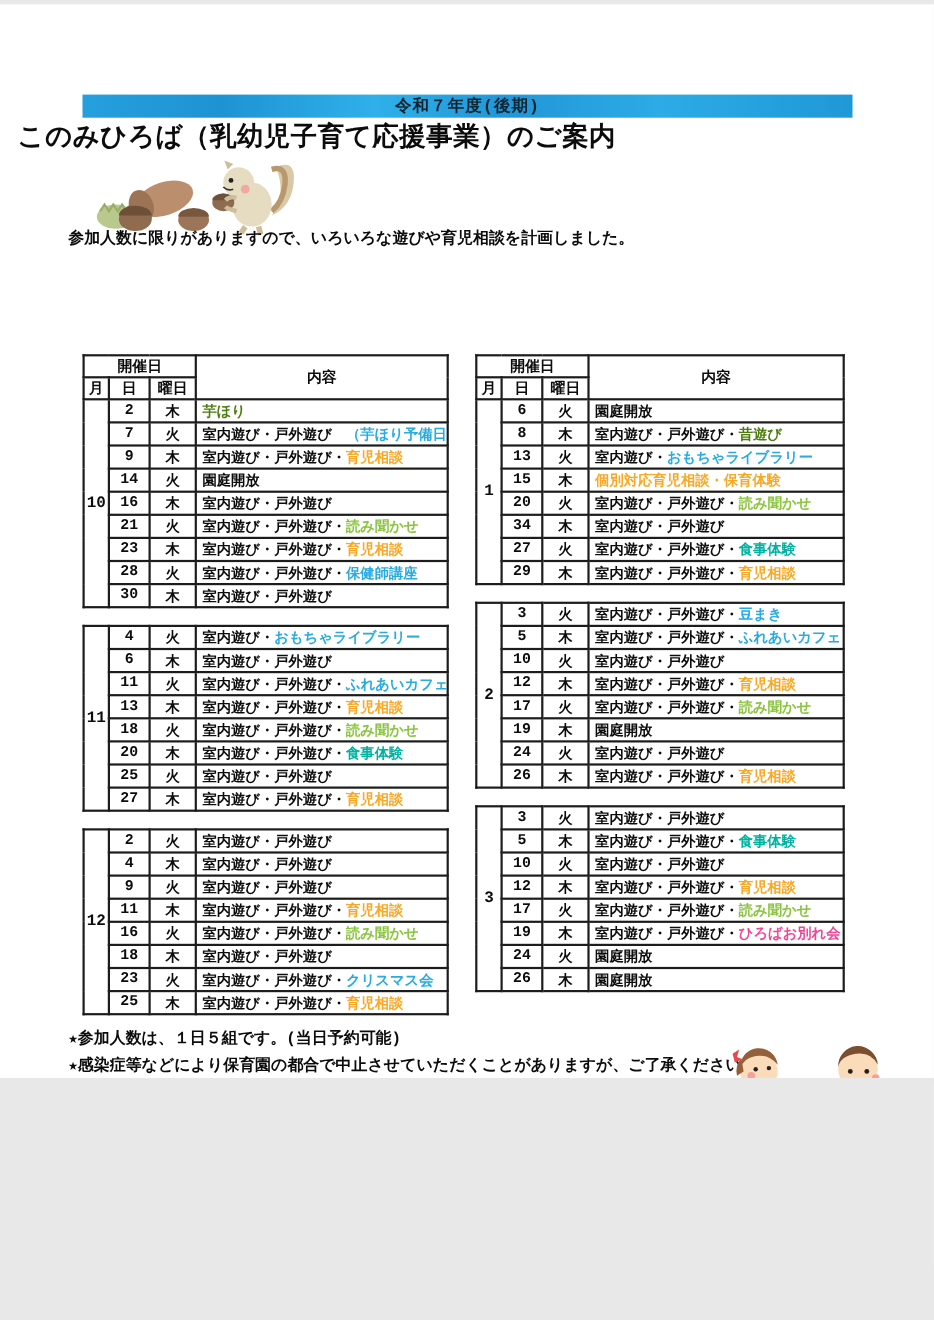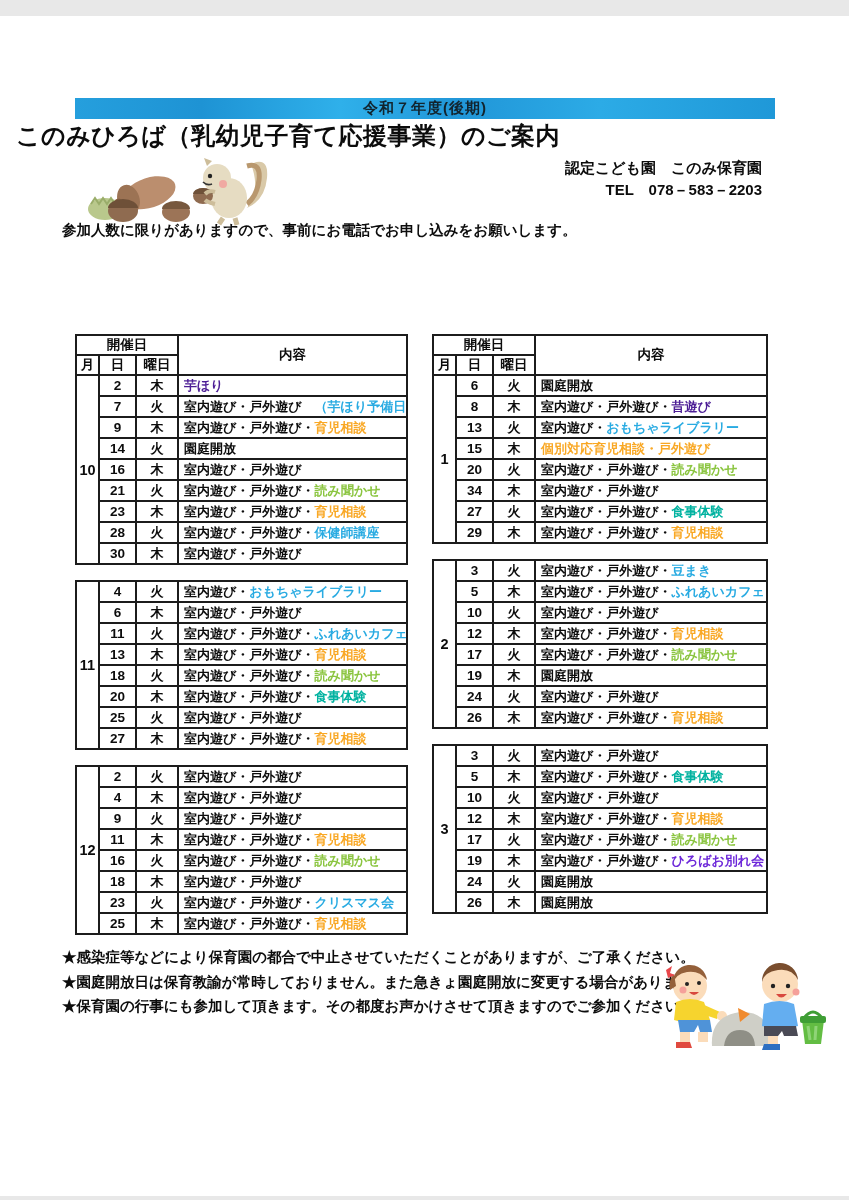--- a/index.html
+++ b/index.html
@@ -1,17 +1,17 @@
 <!DOCTYPE html>
 <html><head>
 <meta charset="utf-8">
 <style>
   html,body{margin:0;padding:0;background:#e8e8e8;}
-  .page{position:relative;width:849px;height:1180px;background:#ffffff;margin:16px auto;
-        font-family:Liberation Sans, sans-serif;color:#111;overflow:hidden;}
+  .page{position:relative;width:849px;height:976px;background:#ffffff;margin:4px auto;
+        font-family:Liberation Mono, monospace;color:#111;overflow:hidden;}
 
   .banner{position:absolute;left:75px;top:82px;width:700px;height:21px;
           background:linear-gradient(90deg,#259fdd 0%,#1e93d4 18%,#2fb0ea 38%,#2196d8 55%,#2cabe6 75%,#1f98d8 100%);
           display:flex;align-items:center;justify-content:center;}
   .banner span{font-weight:bold;font-size:15px;color:#12242e;letter-spacing:1px;}
 
   .title{position:absolute;left:16px;top:104px;width:100%;text-align:left;margin:0;
          font-size:24px;font-weight:900;letter-spacing:0.5px;color:#0c0c0c;}
 
   .org{position:absolute;right:87px;top:141px;text-align:right;font-weight:bold;
@@ -46,24 +46,20 @@
 <body>
 
 <div class="page">
 
   <div class="banner">
     <span>令和７年度(後期)</span>
   </div>
 
   <h1 class="title">このみひろば（乳幼児子育て応援事業）のご案内</h1>
 
-  <div class="org">
-    <div>認定こども園　このみ保育園</div>
-    <div>TEL　078－583－2203</div>
-  </div>
 
   <svg id="squirrel" class="illu" width="188" height="74" viewBox="0 0 188 74">
 
     <ellipse cx="22" cy="57" rx="17" ry="11" fill="#b9c88c"></ellipse>
     <path d="M8 52 l4 -6 4 6 4 -6 4 6 4 -6 4 6 4 -6 4 6" stroke="#9aad6a" stroke-width="2" fill="none"></path>
 
     <g transform="rotate(-18 62 40)">
       <ellipse cx="66" cy="42" rx="27" ry="15" fill="#bb8e6e"></ellipse>
       <ellipse cx="44" cy="42" rx="11" ry="15" fill="#9c7354"></ellipse>
       <rect x="30" y="38" width="7" height="7" rx="3" fill="#8a6245"></rect>
@@ -89,21 +85,21 @@
       <circle cx="140" cy="32" r="4" fill="#f0a9a2"></circle>
 
       <ellipse cx="120" cy="44" rx="10" ry="8" fill="#8f6b50"></ellipse>
       <path d="M110 42 a10 6 0 0 1 20 0 z" fill="#6e5038"></path>
       <path d="M132 40 q-6 -2 -10 2 M132 52 q-8 -2 -10 -4" stroke="#cdbd9a" stroke-width="4" fill="none"></path>
       <path d="M140 66 l-4 6 M152 66 l2 7" stroke="#cdbd9a" stroke-width="5" fill="none"></path>
     </g>
   </svg>
 
   <div class="intro">
-    <p>参加人数に限りがありますので、事前にお電話でお申し込みをお願いします。</p>
+    <p>参加人数に限りがありますので、いろいろな遊びや育児相談を計画しました。</p>
   </div>
 
   <div class="col col-left" id="col-left">
       <table class="sched">
         <colgroup>
           <col style="width: 23px;">
           <col style="width: 37px;">
           <col style="width: 42px;">
           <col>
         </colgroup>
@@ -114,21 +110,21 @@
           </tr>
           <tr>
             <th>月</th>
             <th>日</th>
             <th>曜日</th>
           </tr>
           <tr>
             <td rowspan="9" class="c-month">10</td>
             <td class="c-day">2</td>
             <td class="c-wd">木</td>
-            <td class="c-content"><span style="color: #4c1d95;">芋ほり</span></td>
+            <td class="c-content"><span style="color: #4d7c0f;">芋ほり</span></td>
           </tr>
           <tr>
             <td class="c-day">7</td>
             <td class="c-wd">火</td>
             <td class="c-content"><span style="color: rgb(12, 12, 12);">室内遊び・戸外遊び　</span><span style="color: rgb(41, 171, 226);">（芋ほり予備日）</span></td>
           </tr>
           <tr>
             <td class="c-day">9</td>
             <td class="c-wd">木</td>
             <td class="c-content"><span style="color: rgb(12, 12, 12);">室内遊び・戸外遊び・</span><span style="color: rgb(249, 168, 37);">育児相談</span></td>
@@ -288,31 +284,31 @@
           </tr>
           <tr>
             <td rowspan="8" class="c-month">1</td>
             <td class="c-day">6</td>
             <td class="c-wd">火</td>
             <td class="c-content"><span style="color: rgb(12, 12, 12);">園庭開放</span></td>
           </tr>
           <tr>
             <td class="c-day">8</td>
             <td class="c-wd">木</td>
-            <td class="c-content"><span style="color: rgb(12, 12, 12);">室内遊び・戸外遊び・</span><span style="color: #4c1d95;">昔遊び</span></td>
+            <td class="c-content"><span style="color: rgb(12, 12, 12);">室内遊び・戸外遊び・</span><span style="color: #4d7c0f;">昔遊び</span></td>
           </tr>
           <tr>
             <td class="c-day">13</td>
             <td class="c-wd">火</td>
             <td class="c-content"><span style="color: rgb(12, 12, 12);">室内遊び・</span><span style="color: rgb(41, 171, 226);">おもちゃライブラリー</span></td>
           </tr>
           <tr>
             <td class="c-day">15</td>
             <td class="c-wd">木</td>
-            <td class="c-content"><span style="color: rgb(249, 168, 37);">個別対応育児相談・戸外遊び</span></td>
+            <td class="c-content"><span style="color: rgb(249, 168, 37);">個別対応育児相談・保育体験</span></td>
           </tr>
           <tr>
             <td class="c-day">20</td>
             <td class="c-wd">火</td>
             <td class="c-content"><span style="color: rgb(12, 12, 12);">室内遊び・戸外遊び・</span><span style="color: rgb(139, 197, 64);">読み聞かせ</span></td>
           </tr>
           <tr>
             <td class="c-day">34</td>
             <td class="c-wd">木</td>
             <td class="c-content"><span style="color: rgb(12, 12, 12);">室内遊び・戸外遊び</span></td>
@@ -410,37 +406,38 @@
             <td class="c-content"><span style="color: rgb(12, 12, 12);">室内遊び・戸外遊び・</span><span style="color: rgb(249, 168, 37);">育児相談</span></td>
           </tr>
           <tr>
             <td class="c-day">17</td>
             <td class="c-wd">火</td>
             <td class="c-content"><span style="color: rgb(12, 12, 12);">室内遊び・戸外遊び・</span><span style="color: rgb(139, 197, 64);">読み聞かせ</span></td>
           </tr>
           <tr>
             <td class="c-day">19</td>
             <td class="c-wd">木</td>
-            <td class="c-content"><span style="color: rgb(12, 12, 12);">室内遊び・戸外遊び・</span><span style="color: #6d28d9;">ひろばお別れ会</span></td>
+            <td class="c-content"><span style="color: rgb(12, 12, 12);">室内遊び・戸外遊び・</span><span style="color: #ec4899;">ひろばお別れ会</span></td>
           </tr>
           <tr>
             <td class="c-day">24</td>
             <td class="c-wd">火</td>
             <td class="c-content"><span style="color: rgb(12, 12, 12);">園庭開放</span></td>
           </tr>
           <tr>
             <td class="c-day">26</td>
             <td class="c-wd">木</td>
             <td class="c-content"><span style="color: rgb(12, 12, 12);">園庭開放</span></td>
           </tr>
         </tbody>
       </table>
     </div>
 
   <div class="notes" id="notes">
+      <div>★参加人数は、１日５組です。(当日予約可能)</div>
       <div>★感染症等などにより保育園の都合で中止させていただくことがありますが、ご了承ください。</div>
       <div>★園庭開放日は保育教諭が常時しておりません。また急きょ園庭開放に変更する場合があります。</div>
       <div>★保育園の行事にも参加して頂きます。その都度お声かけさせて頂きますのでご参加ください。</div>
     </div>
 
   <svg id="children" class="illu" width="175" height="108" viewBox="0 0 175 108">
 
     <g>
       <circle cx="38" cy="36" r="17" fill="#fbdcba"></circle>
       <path d="M21 34 a17 17 0 0 1 34 -4 q-8 -10 -20 -8 q-12 2 -14 12" fill="#94603a"></path>

